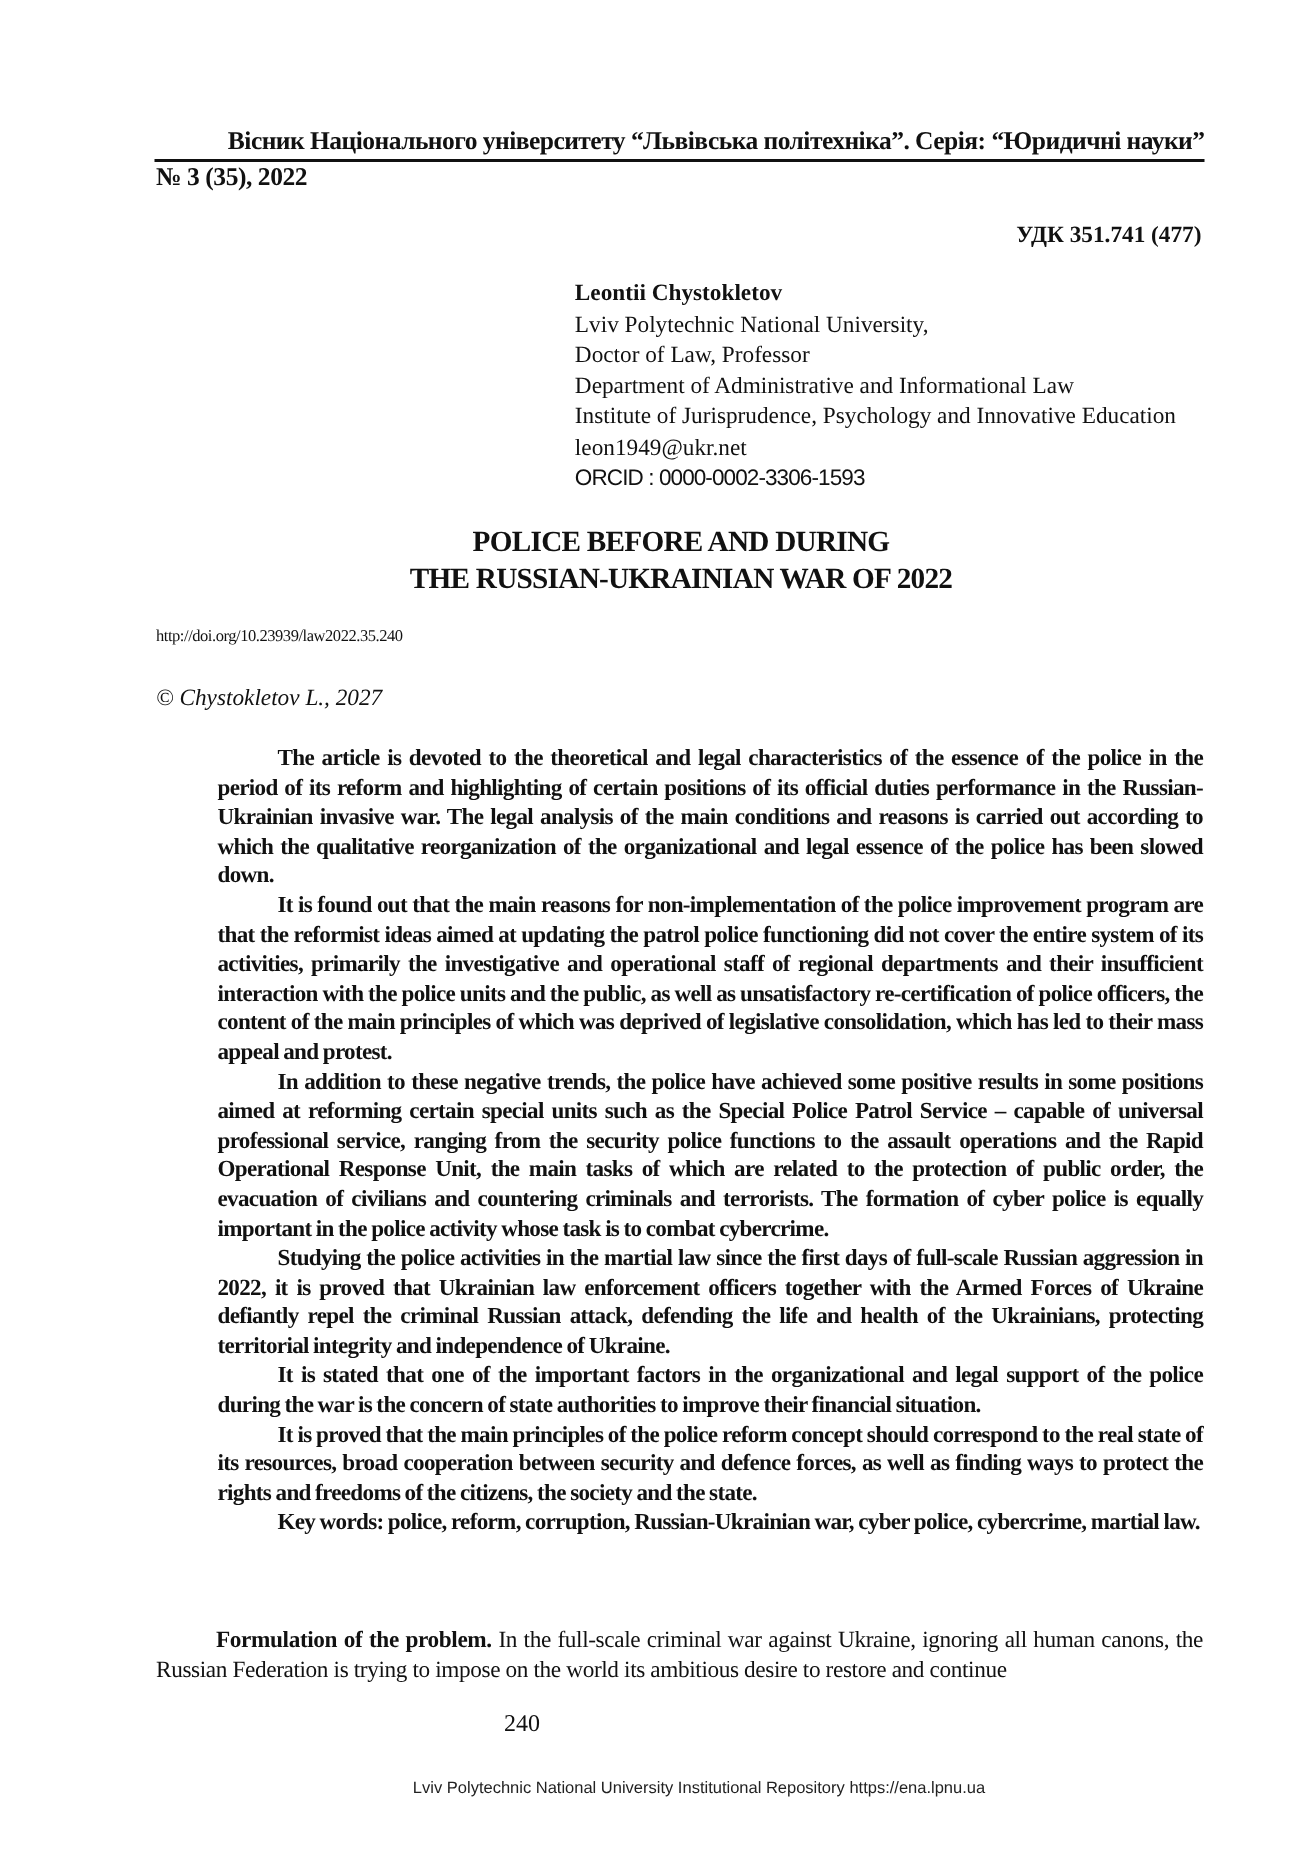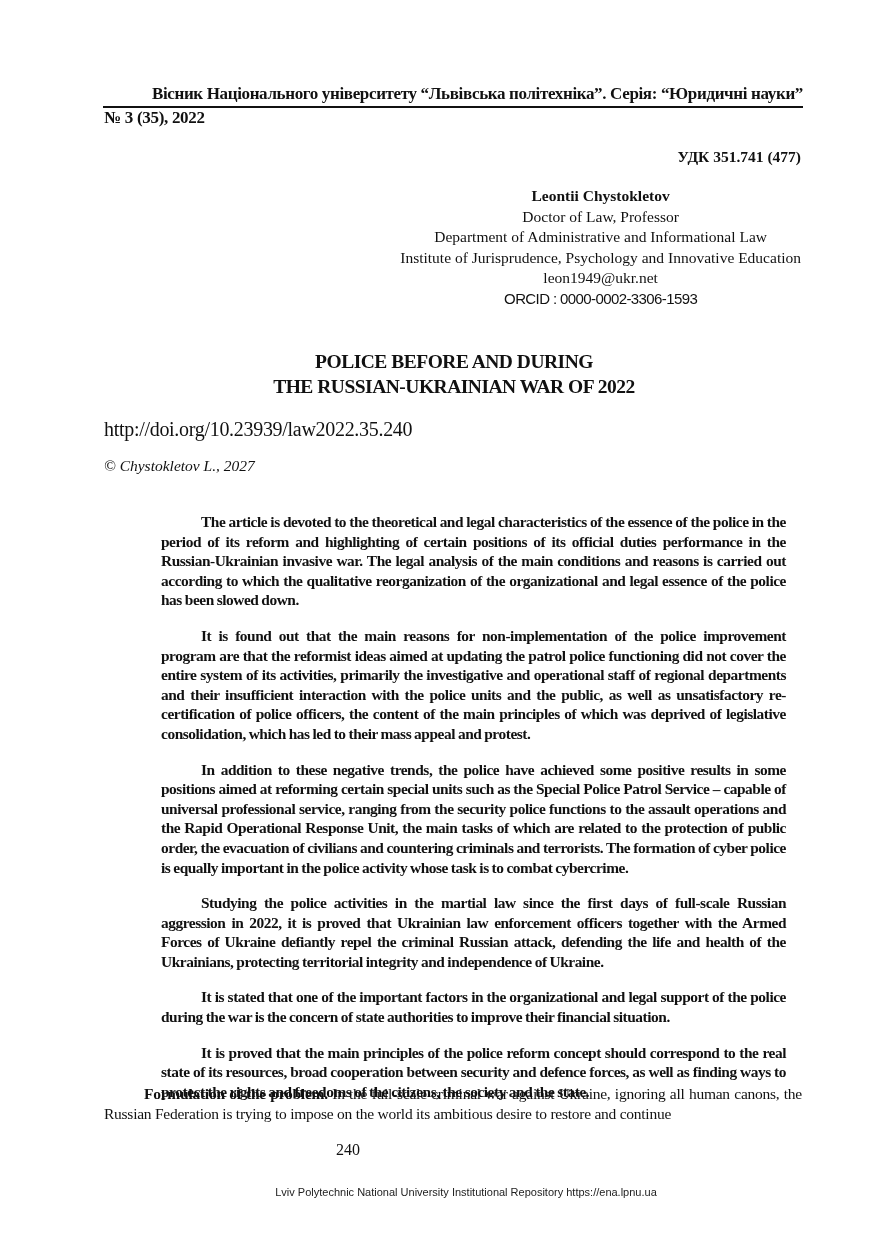--- a/index.html
+++ b/index.html
@@ -18,37 +18,37 @@
       border-top: 2px solid #111111;
     }
     .issue {
       left: 104px; top: 108px; font-weight: bold; font-size: 17px;
       letter-spacing: -0.3px;
     }
     .udc {
       right: 75px; top: 148px; font-weight: bold; font-size: 15.5px;
     }
     .author-block {
-      right: 75px; top: 186px; text-align: center; font-size: 15.5px;
+      right: 92px; top: 186px; text-align: left; font-size: 15.5px;
       line-height: 20.5px;
     }
     .author-name { font-weight: bold; }
     .orcid { font-family: "Liberation Sans", sans-serif; font-size: 15px; letter-spacing: -0.6px; }
     .title {
       left: 104px; top: 349px; width: 700px; text-align: center;
       font-weight: bold; font-size: 19.5px; line-height: 25px; letter-spacing: -0.5px;
     }
-    .doi { left: 104px; top: 418px; font-size: 20px; letter-spacing: -0.3px; }
+    .doi { left: 104px; top: 418px; font-size: 11px; letter-spacing: -0.3px; }
     .copyright { left: 104px; top: 457px; font-size: 15.5px; font-style: italic; }
     .abstract {
       left: 145px; top: 496px; width: 657px;
       font-weight: bold; font-size: 15.4px; line-height: 19.6px;
       text-align: justify; letter-spacing: -0.45px; word-spacing: -0.5px;
     }
-    .abstract p { margin: 16px; text-indent: 40px; }
+    .abstract p { margin: 0; text-indent: 40px; }
     .body-text {
       left: 104px; top: 1084px; width: 698px;
       font-size: 15.5px; line-height: 20px; text-align: justify;
       letter-spacing: -0.25px;
     }
     .body-text p { margin: 0; text-indent: 40px; }
     .body-text .lead { font-weight: bold; }
     .page-number { left: 0; top: 1141px; width: 696px; text-align: center; font-size: 16px; }
     .repo-footer {
       left: 0; top: 1186px; width: 876px; text-align: center;
@@ -59,20 +59,21 @@
 <body>
 
 <div class="abs journal-header">Вісник Національного університету “Львівська політехніка”. Серія: “Юридичні науки”</div>
 <div class="abs header-rule"></div>
 <div class="abs issue">№ 3 (35), 2022</div>
 
 <div class="abs udc">УДК 351.741 (477)</div>
 
 <div class="abs author-block">
   <div class="author-name">Leontii Chystokletov</div>
+  <div>Lviv Polytechnic National University,</div>
   <div>Doctor of Law, Professor</div>
   <div>Department of Administrative and Informational Law</div>
   <div>Institute of Jurisprudence, Psychology and Innovative Education</div>
   <div>leon1949@ukr.net</div>
   <div class="orcid">ORCID : 0000-0002-3306-1593</div>
 </div>
 
 <div class="abs title">
   <div>POLICE BEFORE AND DURING</div>
   <div>THE RUSSIAN-UKRAINIAN WAR OF 2022</div>
@@ -81,20 +82,21 @@
 <div class="abs doi">http://doi.org/10.23939/law2022.35.240</div>
 <div class="abs copyright">© Chystokletov L., 2027</div>
 
 <div class="abs abstract">
   <p>The article is devoted to the theoretical and legal characteristics of the essence of the police in the period of its reform and highlighting of certain positions of its official duties performance in the Russian-Ukrainian invasive war. The legal analysis of the main conditions and reasons is carried out according to which the qualitative reorganization of the organizational and legal essence of the police has been slowed down.</p>
   <p>It is found out that the main reasons for non-implementation of the police improvement program are that the reformist ideas aimed at updating the patrol police functioning did not cover the entire system of its activities, primarily the investigative and operational staff of regional departments and their insufficient interaction with the police units and the public, as well as unsatisfactory re-certification of police officers, the content of the main principles of which was deprived of legislative consolidation, which has led to their mass appeal and protest.</p>
   <p>In addition to these negative trends, the police have achieved some positive results in some positions aimed at reforming certain special units such as the Special Police Patrol Service – capable of universal professional service, ranging from the security police functions to the assault operations and the Rapid Operational Response Unit, the main tasks of which are related to the protection of public order, the evacuation of civilians and countering criminals and terrorists. The formation of cyber police is equally important in the police activity whose task is to combat cybercrime.</p>
   <p>Studying the police activities in the martial law since the first days of full-scale Russian aggression in 2022, it is proved that Ukrainian law enforcement officers together with the Armed Forces of Ukraine defiantly repel the criminal Russian attack, defending the life and health of the Ukrainians, protecting territorial integrity and independence of Ukraine.</p>
   <p>It is stated that one of the important factors in the organizational and legal support of the police during the war is the concern of state authorities to improve their financial situation.</p>
   <p>It is proved that the main principles of the police reform concept should correspond to the real state of its resources, broad cooperation between security and defence forces, as well as finding ways to protect the rights and freedoms of the citizens, the society and the state.</p>
+  <p>Key words: police, reform, corruption, Russian-Ukrainian war, cyber police, cybercrime, martial law.</p>
 </div>
 
 <div class="abs body-text">
   <p><span class="lead">Formulation of the problem.</span><span> In the full-scale criminal war against Ukraine, ignoring all human canons, the Russian Federation is trying to impose on the world its ambitious desire to restore and continue</span></p>
 </div>
 
 <div class="abs page-number">240</div>
 <div class="abs repo-footer">Lviv Polytechnic National University Institutional Repository https://ena.lpnu.ua</div>
 
 </body></html>

